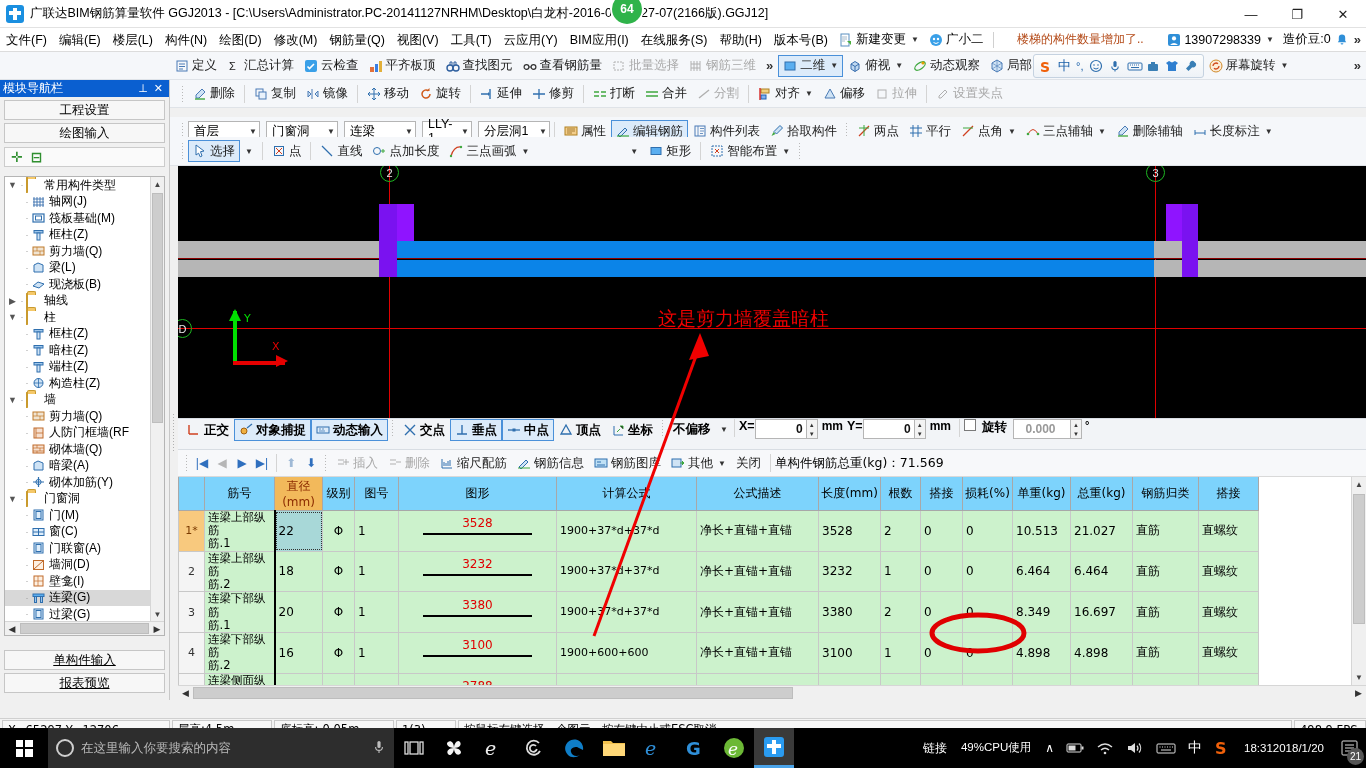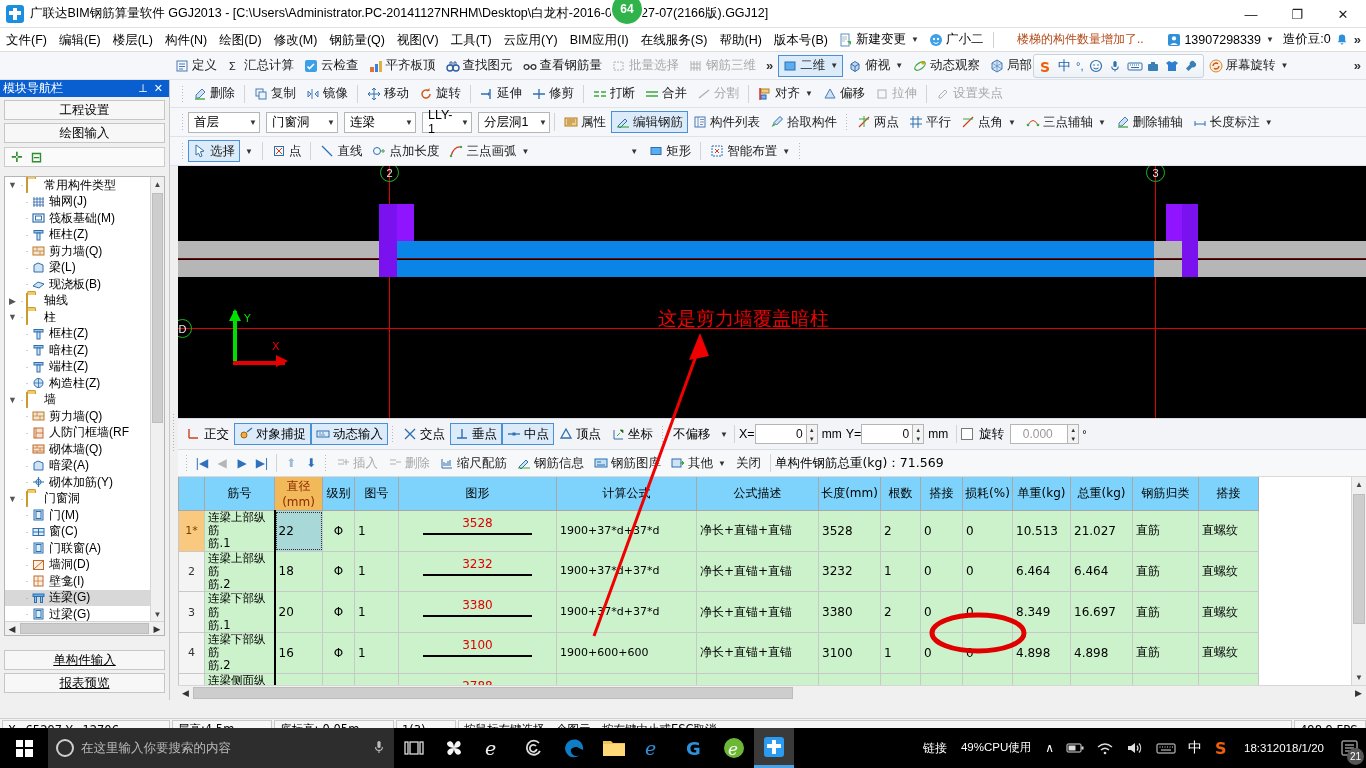--- a/index.html
+++ b/index.html
@@ -57,21 +57,21 @@
   .notice-text { color: #b44a18; font-size: 12px; white-space: nowrap; }
   .acct-text { font-size: 12.5px; color: #000; white-space: nowrap; }
 
   
   .tbar {
     position: absolute; left: 0; width: 1366px; background: #f5f7fa;
     border-bottom: 1px solid #dfe3e8; display: flex; align-items: center;
   }
   #tb1 { top: 52px; height: 28px; }
   #tb2 { top: 80px; height: 28px; }
-  #tb3 { top: 108px; height: 29px; }
+  #tb3 { top: 117px; height: 29px; }
   #tb4 { top: 137px; height: 29px; }
   .tb-item {
     display: flex; align-items: center; gap: 3px; padding: 1px 4px; height: 22px;
     font-size: 12.5px; color: #1a1a1a; white-space: nowrap; border: 1px solid transparent;
   }
   .tb-item.disabled { color: #a8a8a8; }
   .tb-item.active { background: #dcebfa; border: 1px solid #4a90d9; }
   .tb-sep { width: 1px; height: 18px; background: #d4d4d4; margin: 0 4px; }
   .tb-dots { width: 4px; height: 18px; margin: 0 3px;
     background-image: radial-gradient(#b9b9b9 1px, transparent 1px);
@@ -170,21 +170,21 @@
   .ucs-x { position: absolute; height: 4px; background: #e60000; }
   .ann-text {
     position: absolute; color: #f00000; font-size: 19px; white-space: nowrap;
     font-family: "DejaVu Sans", sans-serif;
   }
 
   
   .snapbar {
     position: absolute; left: 178px; right: 0; top: 418px; height: 32px;
     background: #f2f4f7; border-top: 1px solid #d8dde3; border-bottom: 1px solid #d8dde3;
-    display: flex; align-items: center; padding-left: 4px;
+    display: flex; padding-left: 4px; font-weight: bold;
   }
   .snap-item {
     display: flex; align-items: center; gap: 3px; height: 22px; padding: 0 4px;
     font-size: 12.5px; border: 1px solid transparent; white-space: nowrap;
   }
   .snap-item.on { background: #dcebfa; border: 1px solid #4a90d9; }
   .num-input {
     width: 52px; height: 20px; border: 1px solid #b5b5b5; background: #fff;
     text-align: right; font-size: 12px; padding-right: 3px; line-height: 18px;
     color: #111; position: relative;

